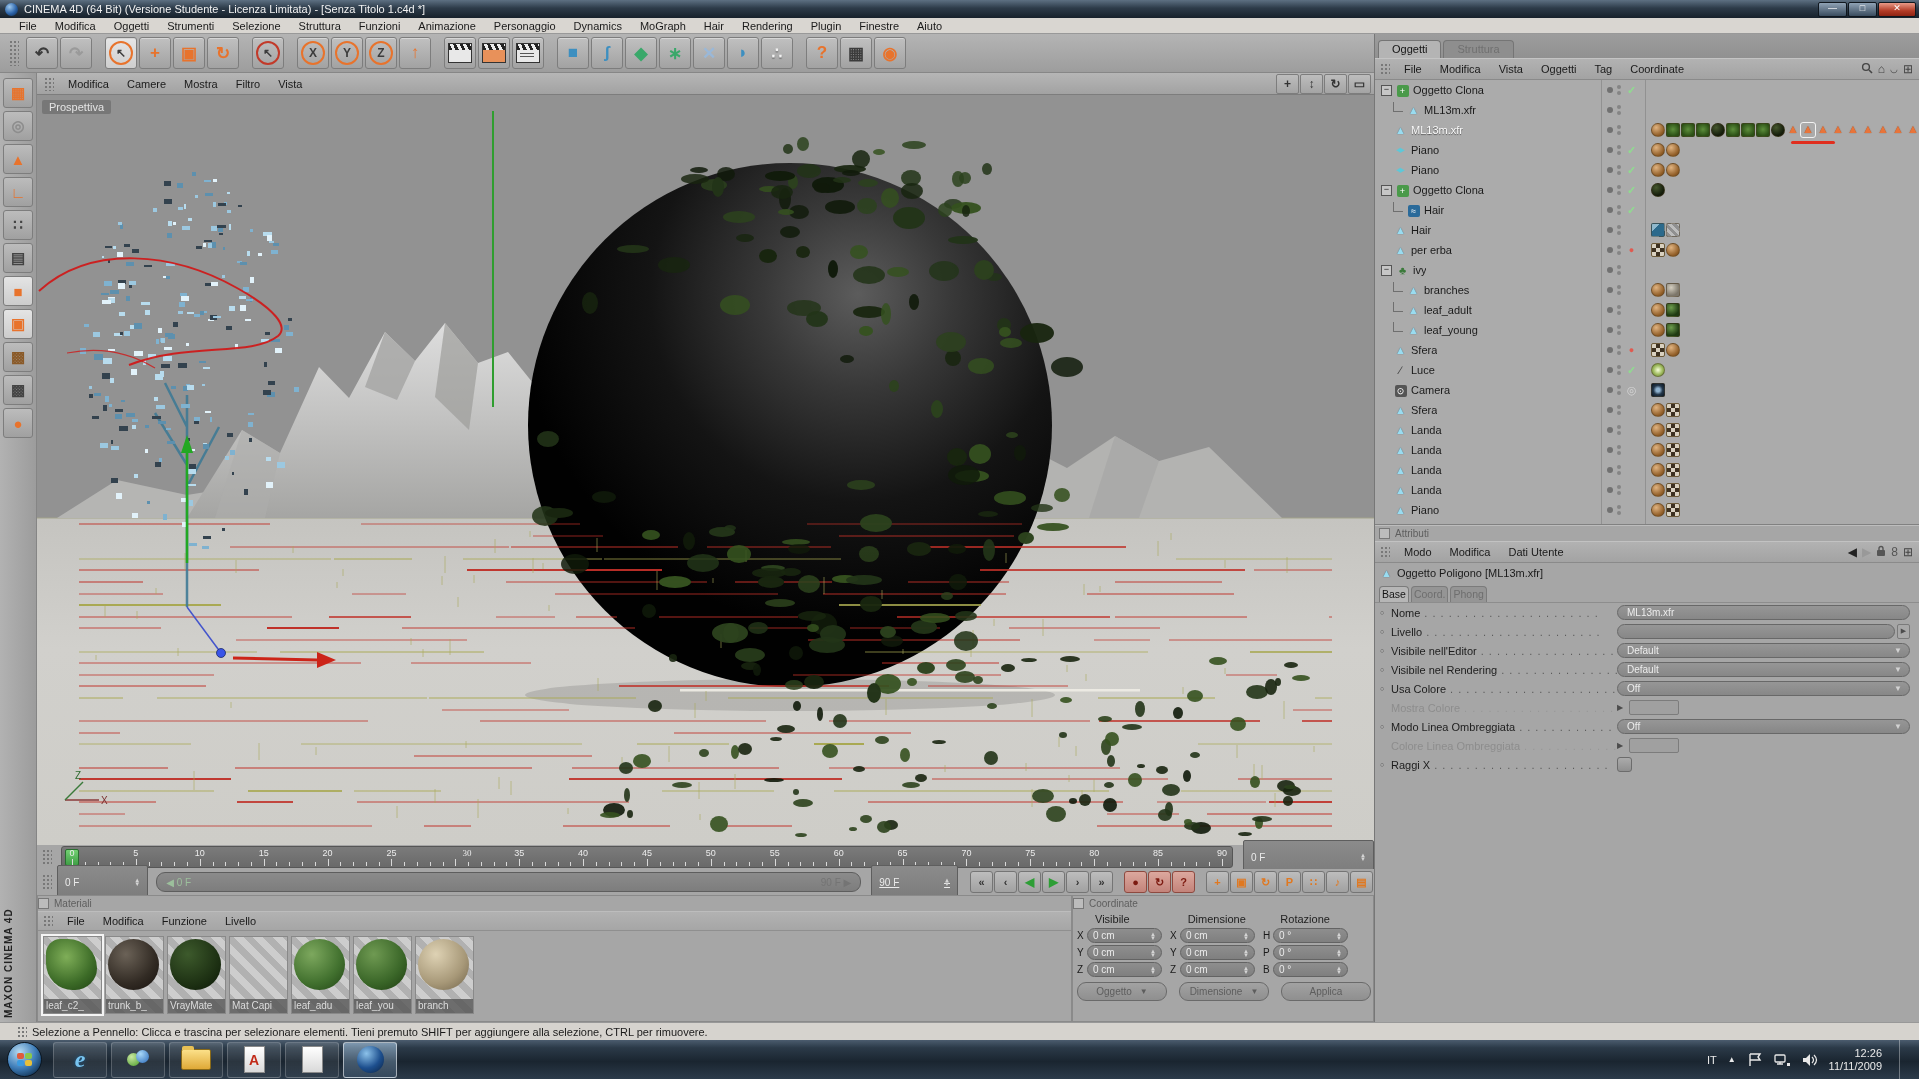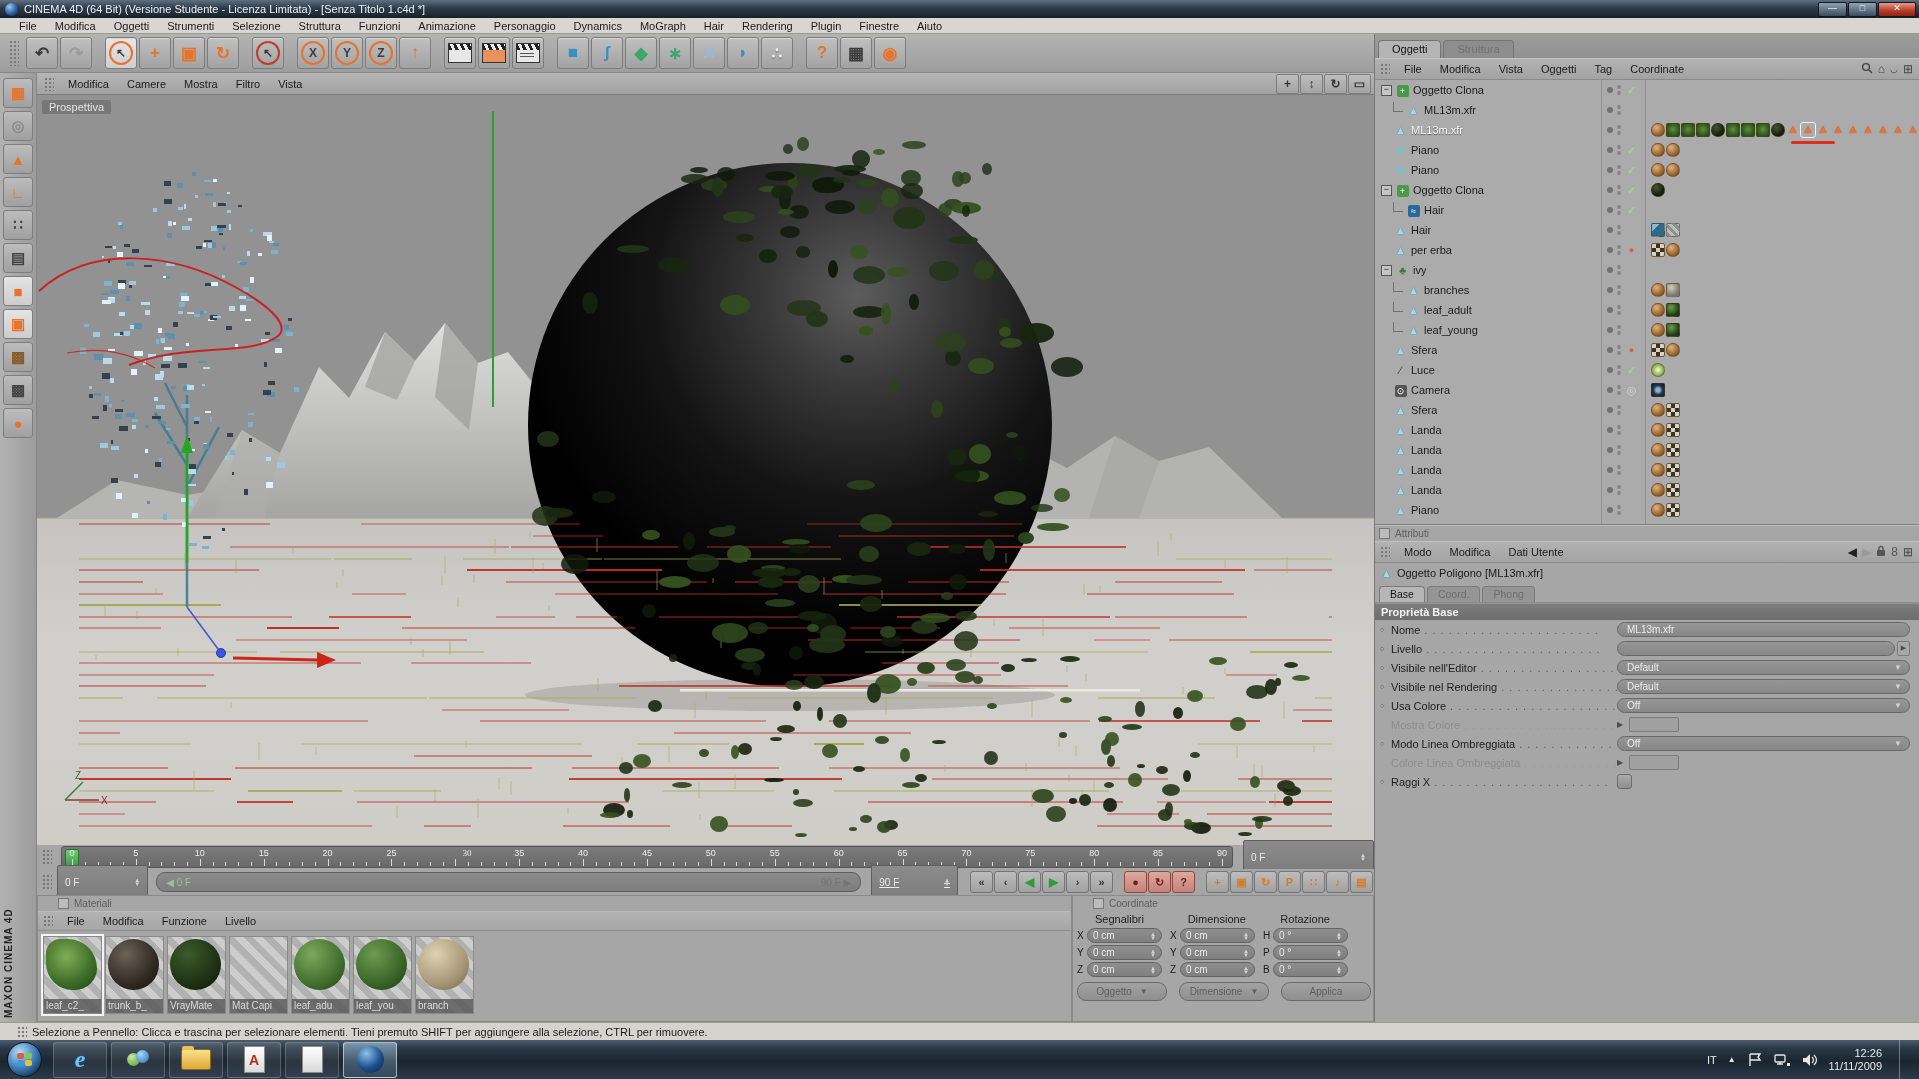--- a/index.html
+++ b/index.html
@@ -81,21 +81,21 @@
     display:flex;align-items:center;padding:0 9px;box-sizing:border-box}
   #t-slider .right{margin-left:auto;color:#747474}
   .pbtn{width:21px;height:20px;border:1px solid #757575;border-radius:3px;margin-right:1px;
     background:linear-gradient(#bdbdbd,#a1a1a1);display:flex;align-items:center;justify-content:center;
     font-size:11px;font-weight:bold;color:#333;flex:0 0 auto}
   .pbtn.play{color:#2d9e35;font-size:12px}
   .pbtn.rec{background:linear-gradient(#dca89e,#c3837a);border-color:#8e4a40;color:#7c1a10}
   .pbtn.orange{color:#e07820}
   
   .panel{position:absolute;background:#a6a6a6;border:1px solid #8a8a8a;box-sizing:border-box}
-  .pt-row{height:15px;display:flex;align-items:center;gap:5px;padding-left:20px;color:#5e5e5e;font-size:10px}
+  .pt-row{height:15px;display:flex;align-items:center;gap:5px;padding-left:0;color:#5e5e5e;font-size:10px}
   .pt-box{width:9px;height:9px;border:1px solid #777;background:#bcbcbc;flex:0 0 auto}
   .pmenu{height:18px;display:flex;align-items:center;border-top:1px solid #bdbdbd;border-bottom:1px solid #8f8f8f;
     background:linear-gradient(#b2b2b2,#a6a6a6)}
   
   #materials{left:37px;top:895px;width:1035px;height:127px}
   #mats{display:flex;gap:3px;padding:5px 0 0 5px}
   .mat{width:57px;height:76px;position:relative;border:1px solid #898989;
     background:repeating-linear-gradient(45deg,#cdcdcd 0 7px,#b1b1b1 7px 14px)}
   .mat.selected{outline:2px solid #f4f4f4}
   .ball{position:absolute;left:2px;top:2px;width:51px;height:51px;border-radius:50%}
@@ -171,21 +171,21 @@
   .tg-tri-active::after{content:"";position:absolute;left:-10px;top:18px;width:44px;height:3px;
     background:#e02e1e;border-radius:2px}
   
   #attrs{font-size:11px}
   .attr-title{height:15px;display:flex;align-items:center;gap:5px;padding-left:4px;color:#5e5e5e;font-size:10px;
     border-top:1px solid #bdbdbd}
   .attr-menu{height:20px;display:flex;align-items:center;background:linear-gradient(#b2b2b2,#a3a3a3);
     border-top:1px solid #c2c2c2;border-bottom:1px solid #8a8a8a}
   #attr-header{height:20px;display:flex;align-items:center;gap:5px;padding-left:6px;font-size:11px}
   #attr-tabs{height:19px;display:flex;align-items:flex-end;gap:2px;padding-left:4px;border-bottom:1px solid #8d8d8d}
-  .atab{padding:1px 10px 2px;border:1px solid #7b7b7b;border-bottom:none;border-radius:4px 4px 0 0;
+  .atab{padding:1px 2px 2px;border:1px solid #7b7b7b;border-bottom:none;border-radius:4px 4px 0 0;
     background:#959595;color:#6e6e6e;font-size:10.5px}
   .atab.active{background:#b6b6b6;color:#161616}
   #attr-section{height:16px;background:linear-gradient(#7d7d7d,#6d6d6d);color:#f2f2f2;font-weight:bold;
     display:flex;align-items:center;padding-left:6px;font-size:11px;border-top:1px solid #939393}
   .attr-row{height:19px;display:flex;align-items:center;padding-left:5px}
   .adot{width:11px;color:#4f4f4f;font-size:7px;flex:0 0 auto}
   .albl{width:226px;display:flex;overflow:hidden;white-space:nowrap;color:#1d1d1d;flex:0 0 auto}
   .albl .lead{flex:1;overflow:hidden;color:#5c5c5c;letter-spacing:1px;margin-left:4px}
   .albl.dis{color:#8d8d8d}.albl.dis .lead{color:#979797}
   .actl{flex:1;margin-right:9px;display:flex;align-items:center}
@@ -1272,21 +1272,21 @@
       </div>
     </div>
 </div>
 
 <div id="coords" class="panel">
   <div class="pt-row">
       <span class="pt-box"></span>
     <span>Coordinate</span>
     </div>
   <div id="coord-head">
-      <span>Segnalibri</span>
+      <span>Visibile</span>
       <span>Dimensione</span>
       <span>Rotazione</span>
     </div>
   <div id="coord-rows">
       <div class="crow">
         <span class="caxis">X</span>
         <div class="cinput">
           <span>0 cm</span>
           <span class="arr">▲<br>▼</span>
         </div>
@@ -1773,21 +1773,20 @@
       </div>
     <div id="attr-header">
       <span style="color:#9adcf0;text-shadow:0 0 1px #246">▲</span>
       <span>Oggetto Poligono [ML13m.xfr]</span>
     </div>
     <div id="attr-tabs">
         <div class="atab active">Base</div>
         <div class="atab">Coord.</div>
         <div class="atab">Phong</div>
       </div>
-    <div id="attr-section">Proprietà Base</div>
     <div id="attr-fields">
         <div class="attr-row">
           <span class="adot">○</span>
           <span class="albl">
             <span>Nome</span>
             <span class="lead">. . . . . . . . . . . . . . . . . . . . . .</span>
           </span>
           <span class="actl">
             <span class="itext">ML13m.xfr</span>
           </span>

